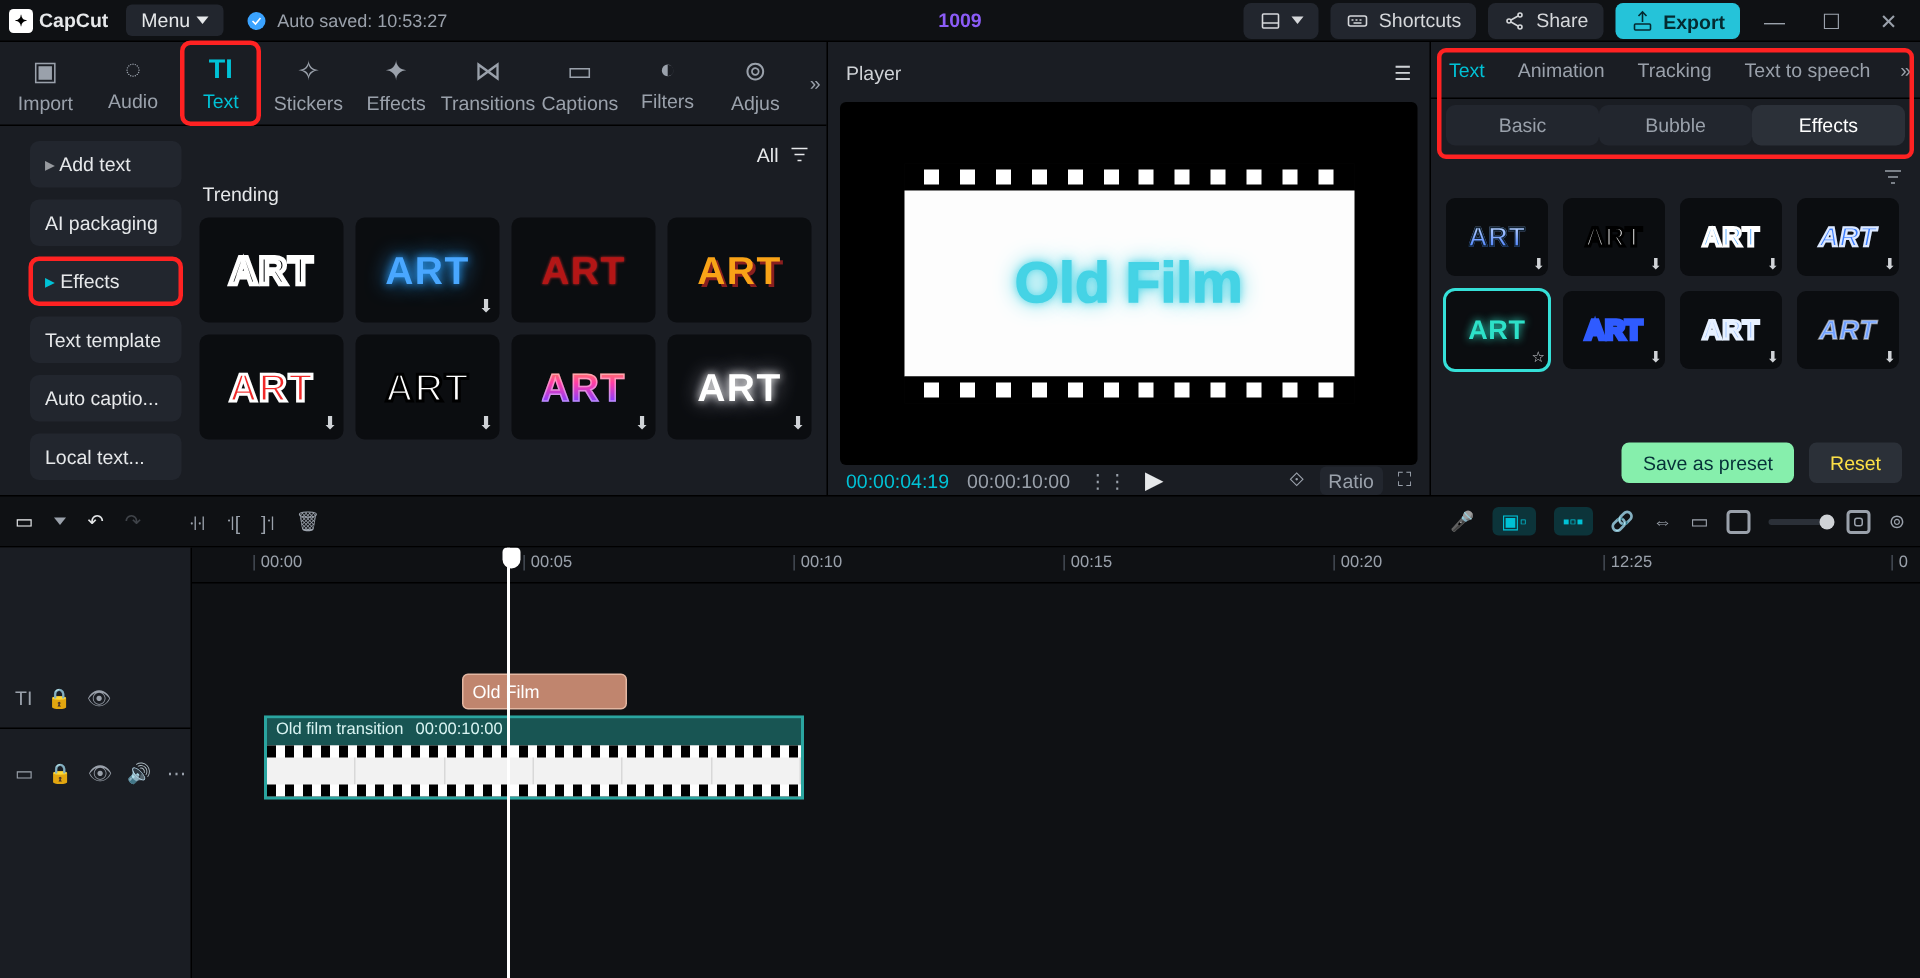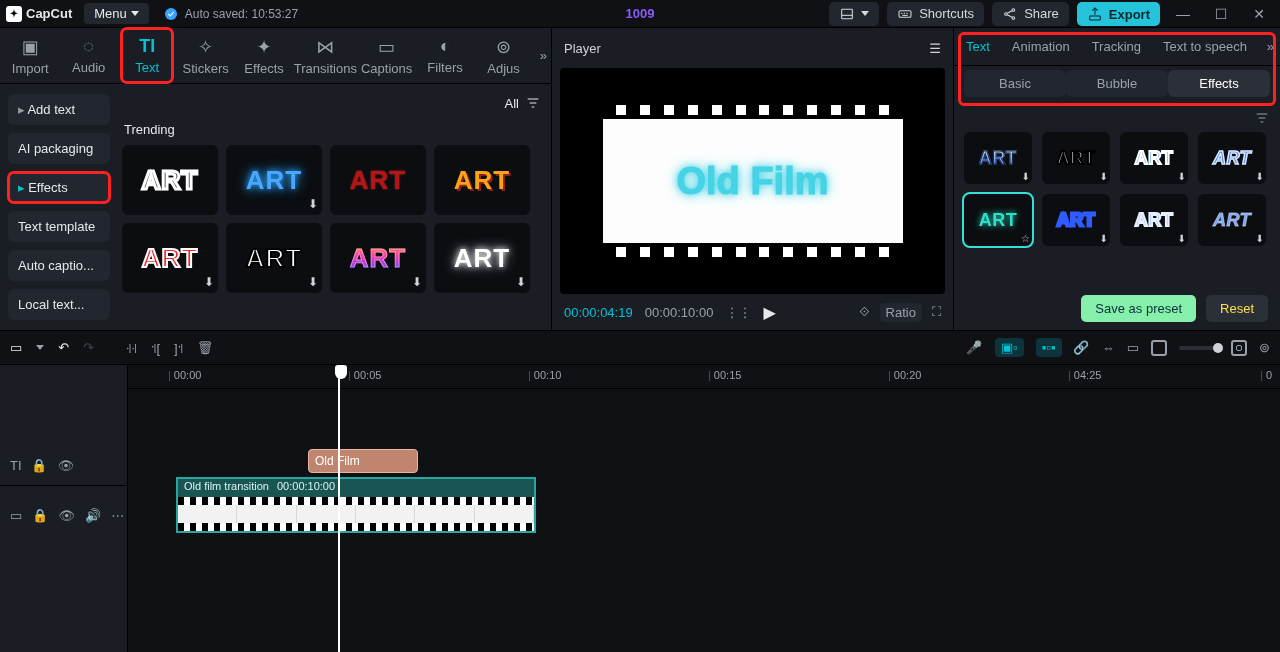--- a/index.html
+++ b/index.html
@@ -41,21 +41,21 @@
 
   
   .lib { width:552px; display:flex; flex-direction:column; background:var(--bg1); border-right:1px solid #000; }
   .lib-tabs { display:flex; height:58px; align-items:stretch; border-bottom:1px solid #000; padding-left:4px; gap:6px;}
   .lib-tab { width:58px; display:flex; flex-direction:column; align-items:center; justify-content:center; gap:3px; color:var(--text-dim); cursor:pointer; border-radius:6px; position:relative; }
   .lib-tab.active { color:var(--accent); }
   .lib-tab .ico { font-size:18px; }
   .hl-red { outline:3px solid var(--hl); outline-offset:-2px; border-radius:6px; }
   .overflow { display:flex; align-items:center; color:var(--text-dim); padding:0 4px; cursor:pointer;}
 
-  .lib-body { flex:1; display:flex; }
+  .lib-body { flex:1; display:flex;margin-left:12px; }
   .lib-sidebar { width:118px; padding:10px 8px; display:flex; flex-direction:column; gap:8px; }
   .side-item { background:var(--bg2); border-radius:6px; padding:8px 10px; color:var(--text); cursor:pointer; white-space:nowrap; overflow:hidden; text-overflow:ellipsis; font-size:13px;}
   .side-item.active { background:var(--bg2); }
 
   .lib-content { flex:1; display:flex; flex-direction:column; padding:6px 10px 0 4px; }
   .lib-content-top { display:flex; align-items:center; justify-content:flex-end; height:26px; gap:8px; color:var(--text); }
   .lib-filter { display:flex; align-items:center; gap:6px; cursor:pointer; }
   .trend-head { color:var(--text); margin:6px 0 8px 2px; }
   .thumb-grid { display:grid; grid-template-columns:repeat(4, 96px); gap:8px; }
   .thumb { width:96px; height:70px; background:#0b0d10; border-radius:6px; position:relative; display:flex; align-items:center; justify-content:center; cursor:pointer; }
@@ -71,21 +71,21 @@
   .art-glow-white { color:#fff; text-shadow:0 0 6px #fff,0 0 14px #aab; }
 
   
   .player { flex:1; background:var(--bg1); border-right:1px solid #000; display:flex; flex-direction:column; }
   .player-head { height:40px; display:flex; align-items:center; justify-content:space-between; padding:0 12px; color:#cfd2d6; }
   .player-area { flex:1; display:flex; align-items:center; justify-content:center; background:#000; margin:0 8px; border-radius:4px; position:relative; }
   .filmframe { width:300px; height:160px; background:#0a0a0a; display:flex; flex-direction:column; }
   .sprockets { height:18px; background:#000; display:flex; justify-content:space-evenly; align-items:center; }
   .sprockets span { width:10px; height:10px; background:#fff; }
   .film-inner { flex:1; background:#fdfdfd; display:flex; align-items:center; justify-content:center; font-family:"Trebuchet MS",sans-serif; font-size:38px; font-weight:700; color:#45d3e5; text-shadow:0 0 6px #45d3e5, 0 0 14px #45d3e5; -webkit-text-stroke:1px #45d3e5; }
-  .player-ctrl { height:36px; display:flex; align-items:center; gap:12px; padding:0 12px; color:var(--text-dim); }
+  .player-ctrl { height:20px; display:flex; align-items:center; gap:12px; padding:0 12px; color:var(--text-dim); }
   .tc { font-variant-numeric:tabular-nums; }
   .tc.cur { color:var(--accent); }
   .player-ctrl .right { margin-left:auto; display:flex; gap:10px; align-items:center; color:var(--text-dim); }
 
   
   .inspector { width:326px; background:var(--bg1); display:flex; flex-direction:column; position:relative; }
   .insp-tabs { display:flex; height:38px; align-items:center; padding:0 6px; gap:10px; border-bottom:1px solid #000; }
   .insp-tab { color:var(--text-dim); padding:6px 6px; cursor:pointer; white-space:nowrap; font-size:13px;}
   .insp-tab.active { color:var(--accent); }
   .insp-subtabs { height:34px; display:flex; align-items:center; padding:4px 10px; gap:0; }
@@ -480,21 +480,21 @@
     </div>
 
     <div class="tl-tracks">
 
       <div class="ruler">
         <span class="tick" style="left:40px;">00:00</span>
         <span class="tick" style="left:220px;">00:05</span>
         <span class="tick" style="left:400px;">00:10</span>
         <span class="tick" style="left:580px;">00:15</span>
         <span class="tick" style="left:760px;">00:20</span>
-        <span class="tick" style="left:940px;">04:25</span>
+        <span class="tick" style="left:940px;">12:25</span>
         <span class="tick" style="right:8px;">0</span>
       </div>
       <div class="spacer-row"></div>
 
       <div class="text-clip" style="left:180px; top:84px; width:110px;">
         <span>Old Film</span>
       </div>
 
       <div class="video-clip" style="left:48px; top:112px; width:360px;">
         <div class="label">

